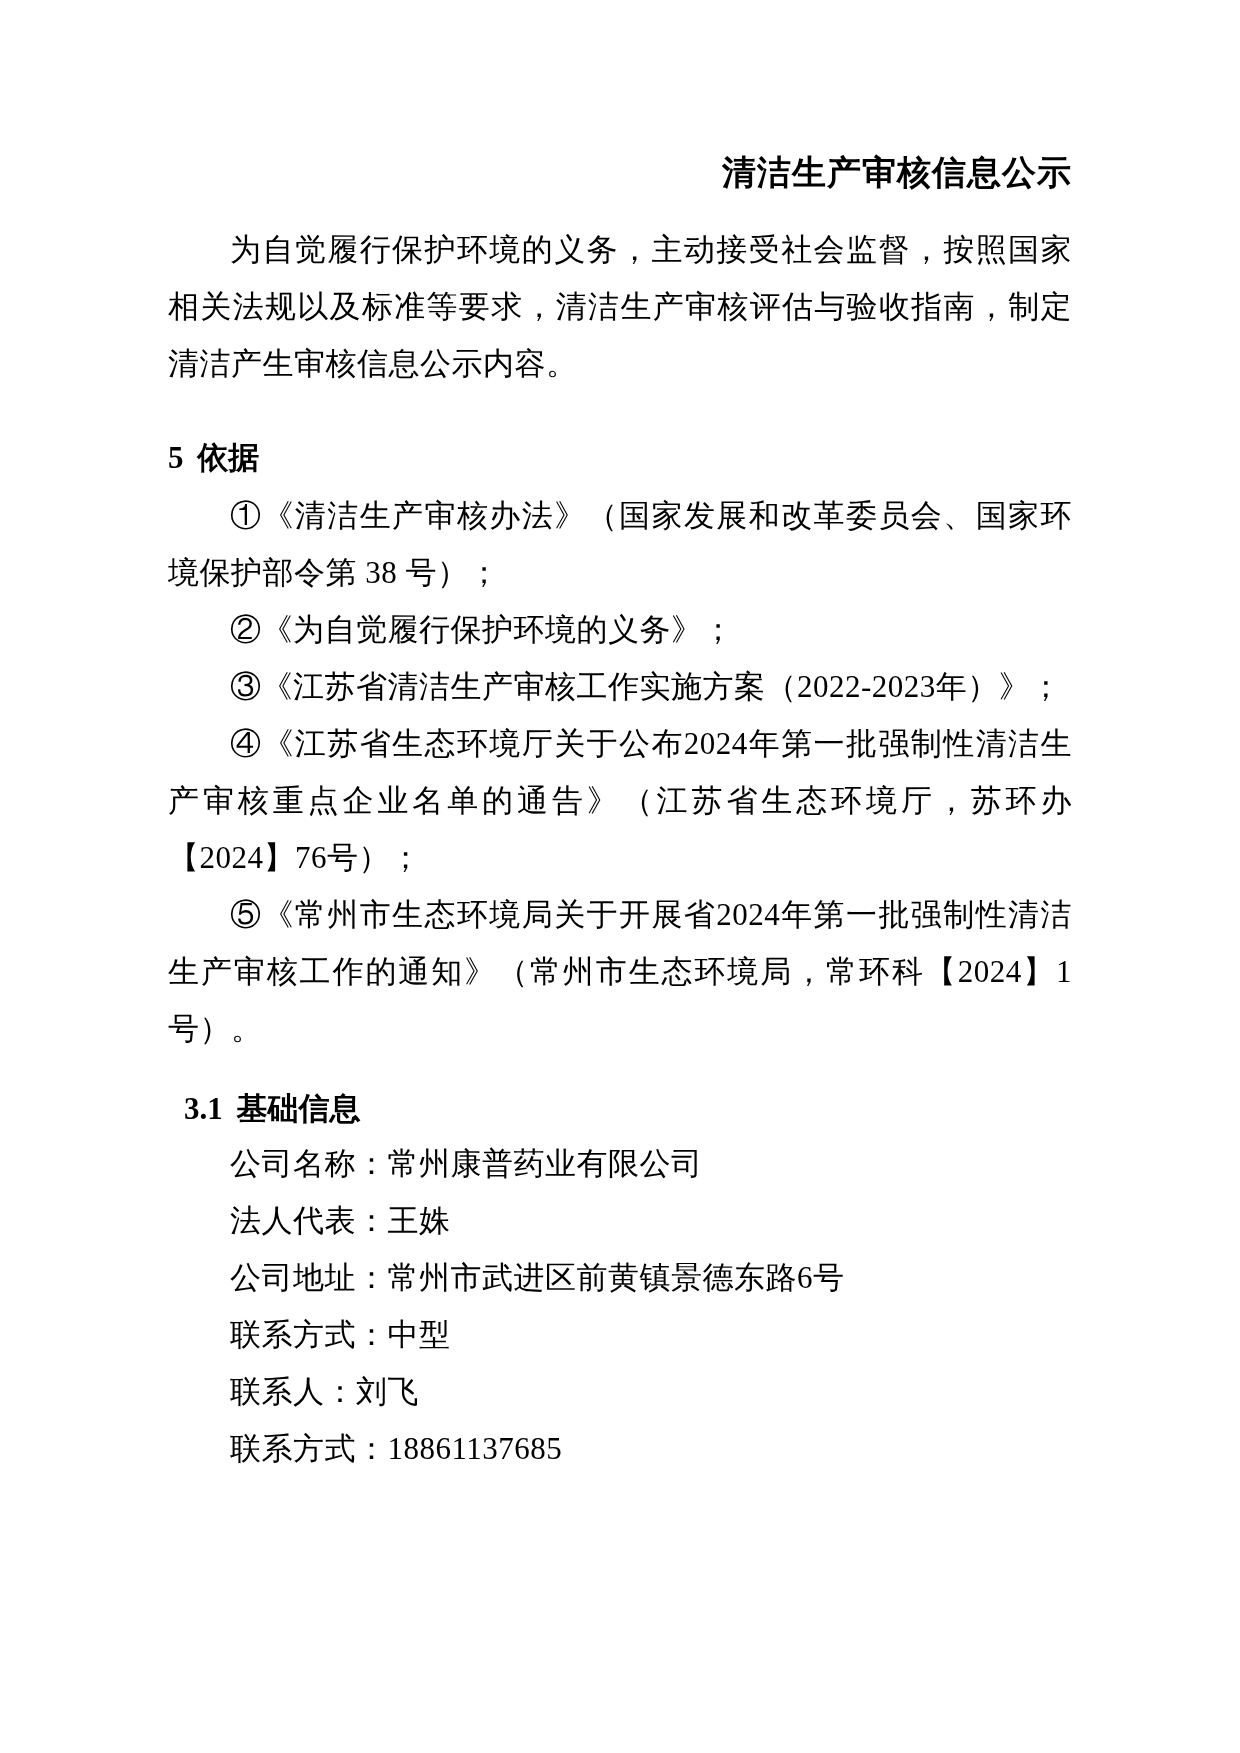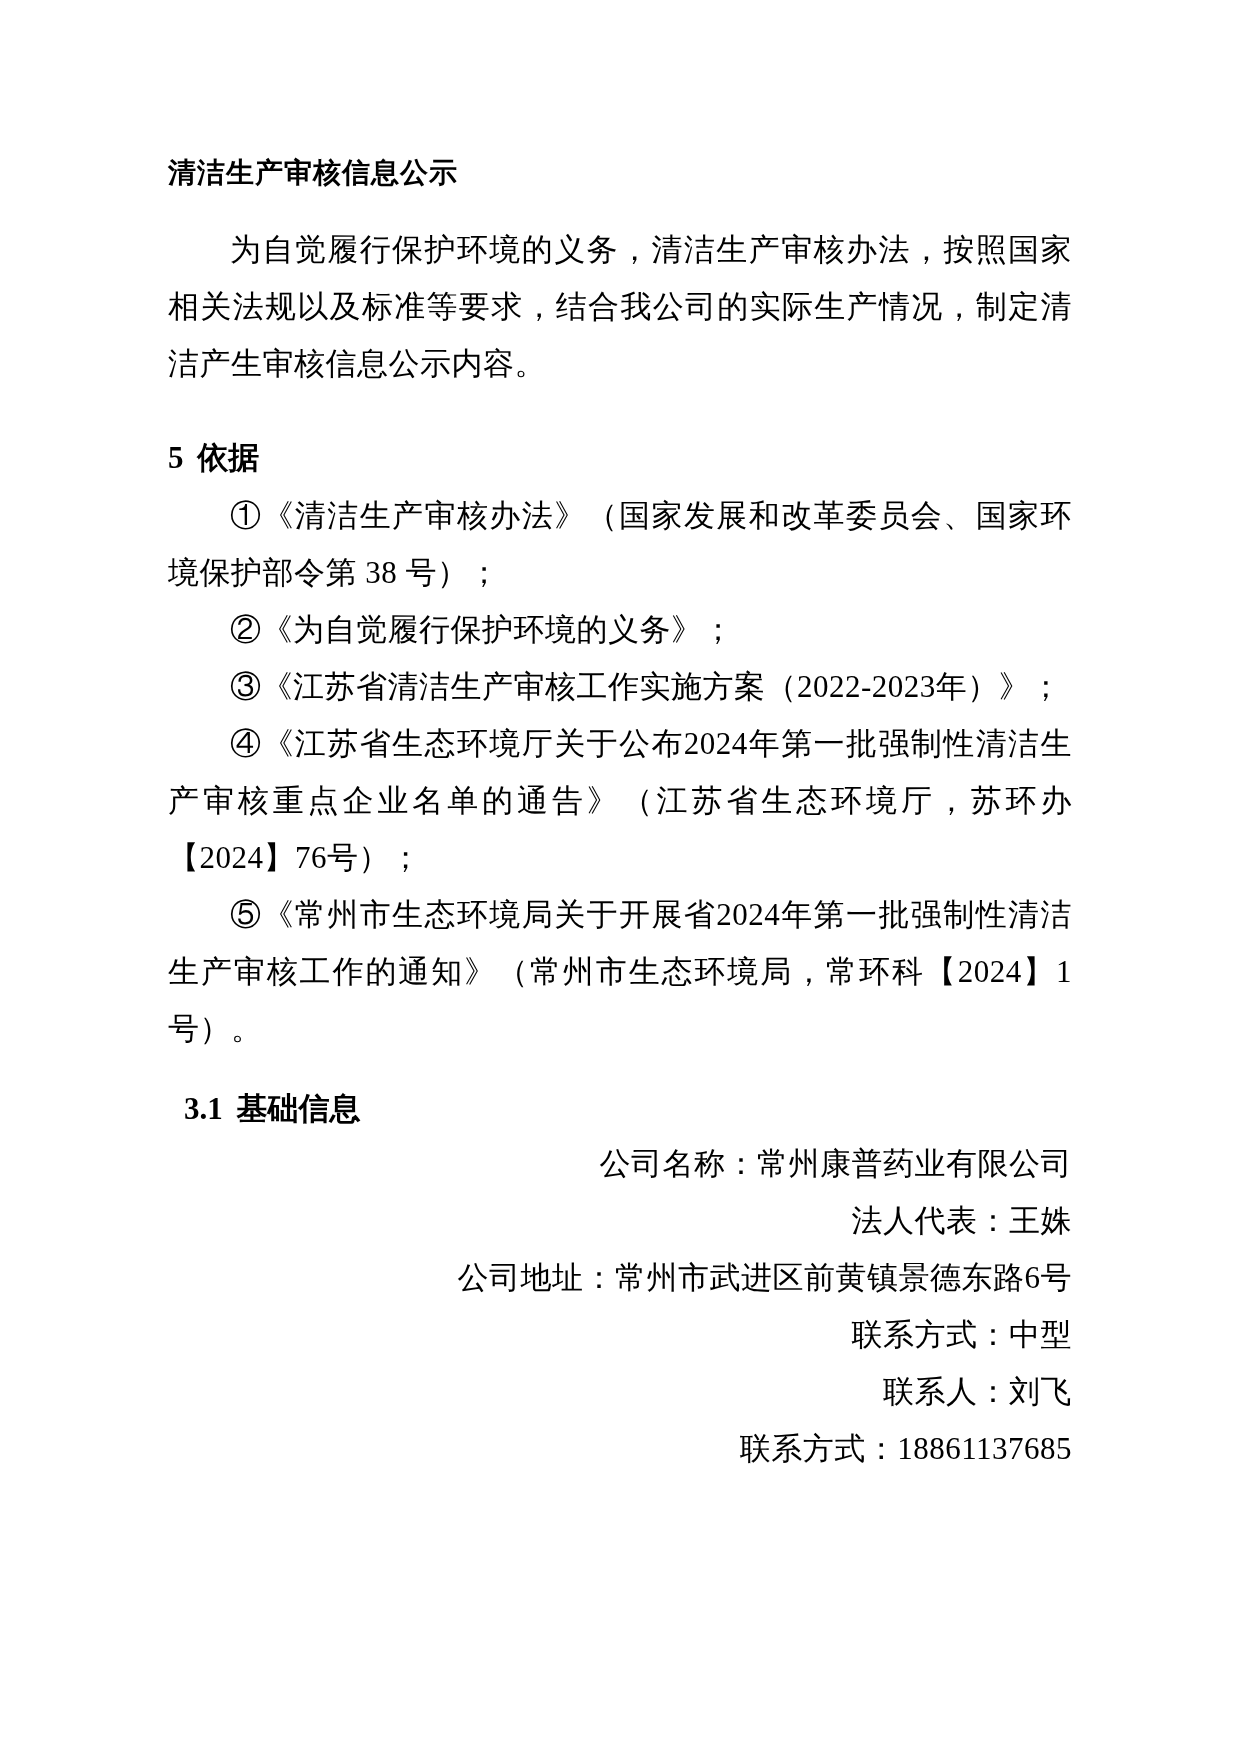--- a/index.html
+++ b/index.html
@@ -15,24 +15,24 @@
     overflow: hidden;
   }
   .page {
     box-sizing: border-box;
     width: 1240px;
     height: 1753px;
     padding: 148px 168px 0 168px;
     background: #ffffff;
   }
   .doc-title {
-    font-size: 28px;
+    font-size: 34px;
     line-height: 50px;
     font-weight: bold;
-    text-align: left;
+    text-align: right;
     letter-spacing: 1px;
     margin: 0 0 23px 0;
   }
   .heading {
     font-size: 31px;
     line-height: 50px;
     font-weight: bold;
     margin: 0;
     word-spacing: 6px;
   }
@@ -46,32 +46,31 @@
     text-indent: 2em;
     margin: 0;
     letter-spacing: 0.5px;
   }
   .info-line {
     font-size: 31px;
     line-height: 57px;
     text-indent: 2em;
     margin: 0;
     letter-spacing: 0.5px;
-    text-align: right;
   }
 </style>
 </head>
 <body>
 
 <div class="page">
 
   <h1 class="doc-title">清洁生产审核信息公示</h1>
 
 
-  <p class="body-par">为自觉履行保护环境的义务，清洁生产审核办法，按照国家相关法规以及标准等要求，结合我公司的实际生产情况，制定清洁产生审核信息公示内容。</p>
+  <p class="body-par">为自觉履行保护环境的义务，主动接受社会监督，按照国家相关法规以及标准等要求，清洁生产审核评估与验收指南，制定清洁产生审核信息公示内容。</p>
 
   <h2 class="heading sec2">5 依据</h2>
 
   <p class="body-par">①《清洁生产审核办法》（国家发展和改革委员会、国家环境保护部令第 38 号）；</p>
   <p class="body-par">②《为自觉履行保护环境的义务》；</p>
   <p class="body-par">③《江苏省清洁生产审核工作实施方案（2022-2023年）》；</p>
   <p class="body-par">④《江苏省生态环境厅关于公布2024年第一批强制性清洁生产审核重点企业名单的通告》（江苏省生态环境厅，苏环办【2024】76号）；</p>
   <p class="body-par">⑤《常州市生态环境局关于开展省2024年第一批强制性清洁生产审核工作的通知》（常州市生态环境局，常环科【2024】1号）。</p>
 
 

